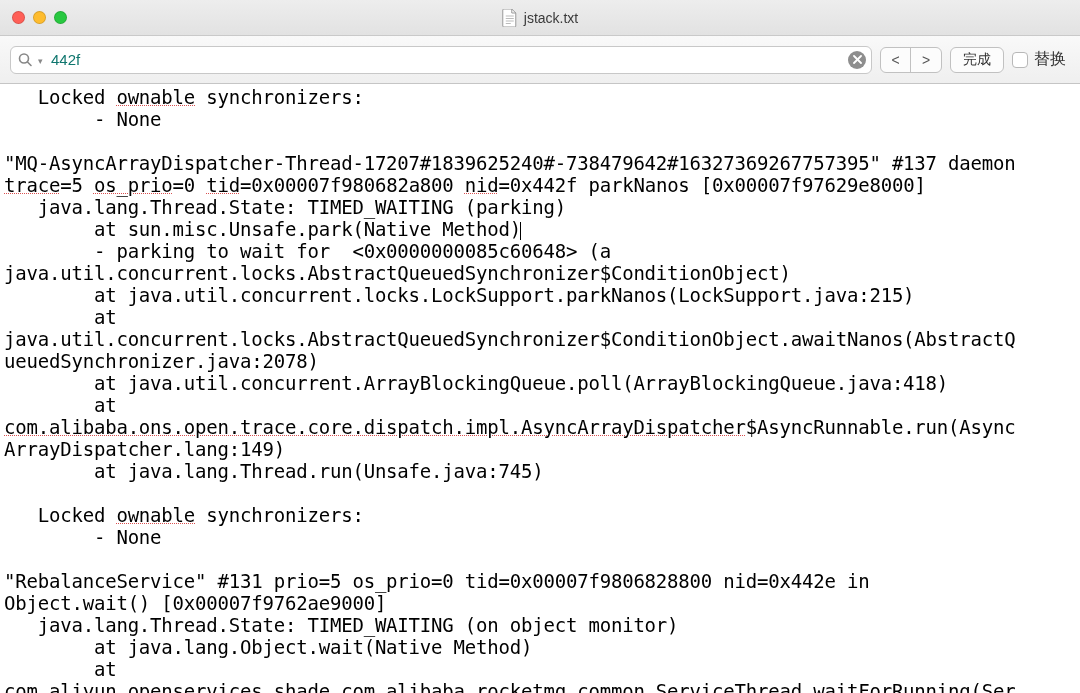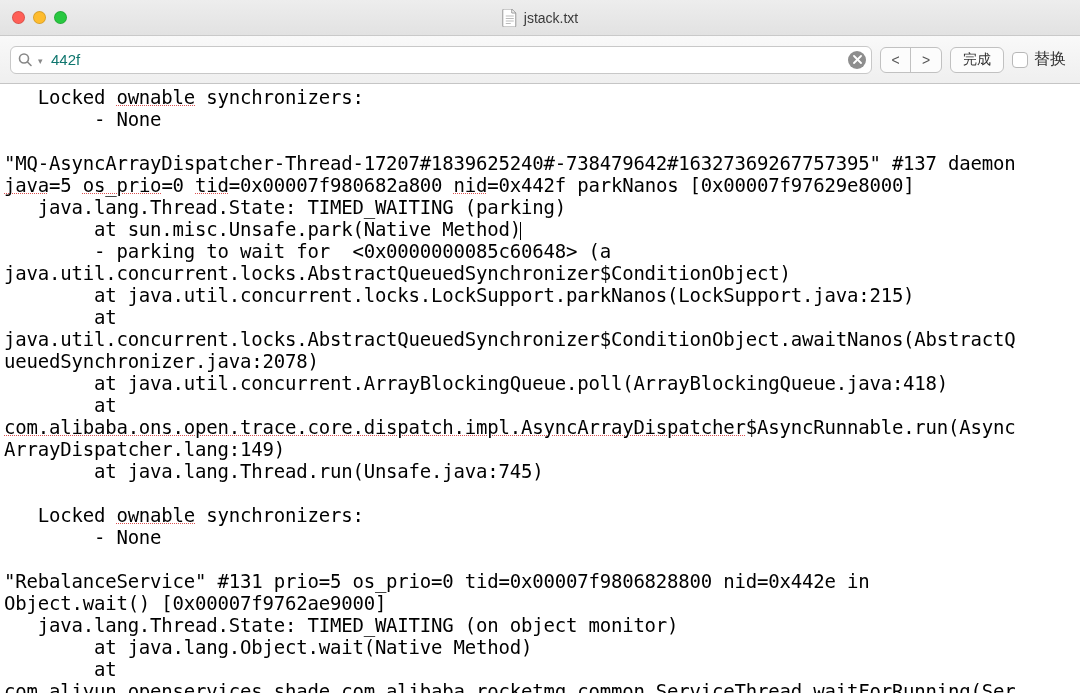--- a/index.html
+++ b/index.html
@@ -199,21 +199,21 @@
   <div class="checkbox-wrap">
     <div class="checkbox"></div>
     <span>替换</span>
   </div>
 </div>
 
 <div class="content"><span>   Locked </span><span class="sp">ownable</span><span> synchronizers:</span>
 <span>        - None</span>
 <span></span>
 <span>"MQ-AsyncArrayDispatcher-Thread-17207#1839625240#-738479642#16327369267757395" #137 daemon </span>
-<span class="sp">java</span><span>=5 </span><span class="sp">os_prio</span><span>=0 </span><span class="sp">tid</span><span>=0x00007f980682a800 </span><span class="sp">nid</span><span>=0x442f parkNanos [0x00007f97629e8000]</span>
+<span class="sp">trace</span><span>=5 </span><span class="sp">os_prio</span><span>=0 </span><span class="sp">tid</span><span>=0x00007f980682a800 </span><span class="sp">nid</span><span>=0x442f parkNanos [0x00007f97629e8000]</span>
 <span>   java.lang.Thread.State: TIMED_WAITING (parking)</span>
 <span>        at sun.misc.Unsafe.park(Native Method)</span><span class="cursor"></span>
 <span>        - parking to wait for  &lt;0x0000000085c60648&gt; (a </span>
 <span>java.util.concurrent.locks.AbstractQueuedSynchronizer$ConditionObject)</span>
 <span>        at java.util.concurrent.locks.LockSupport.parkNanos(LockSupport.java:215)</span>
 <span>        at </span>
 <span>java.util.concurrent.locks.AbstractQueuedSynchronizer$ConditionObject.awaitNanos(AbstractQ</span>
 <span>ueuedSynchronizer.java:2078)</span>
 <span>        at java.util.concurrent.ArrayBlockingQueue.poll(ArrayBlockingQueue.java:418)</span>
 <span>        at </span>

